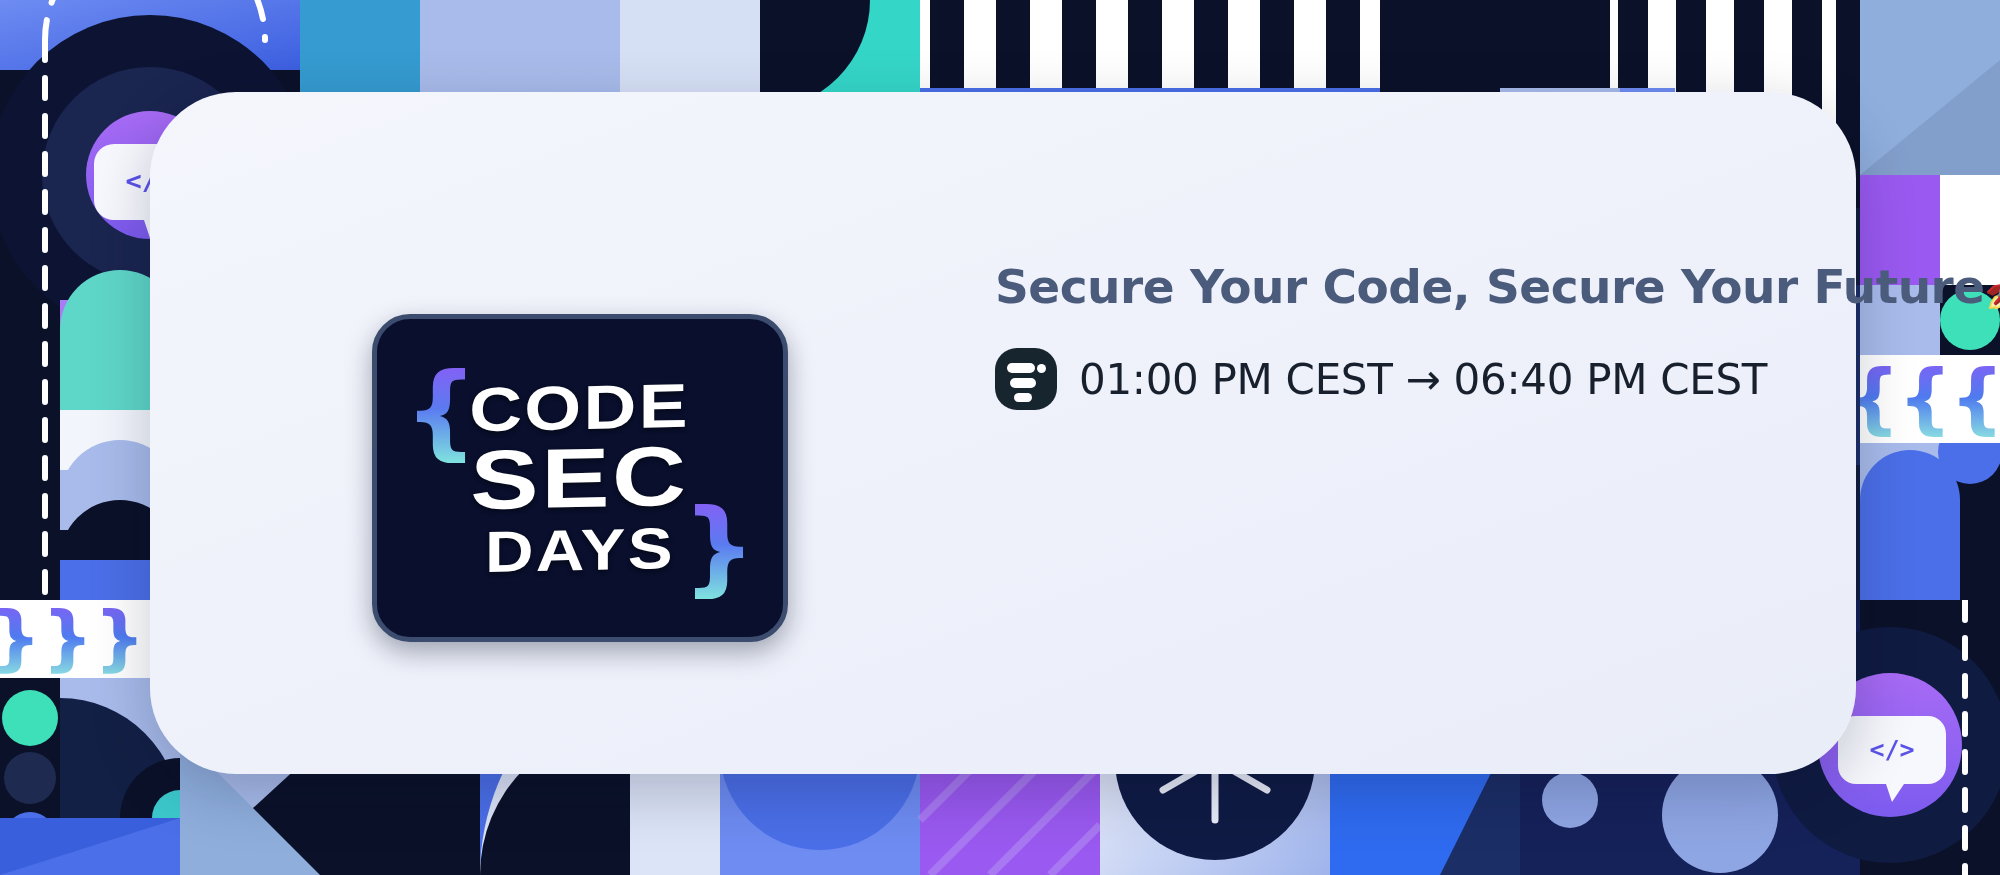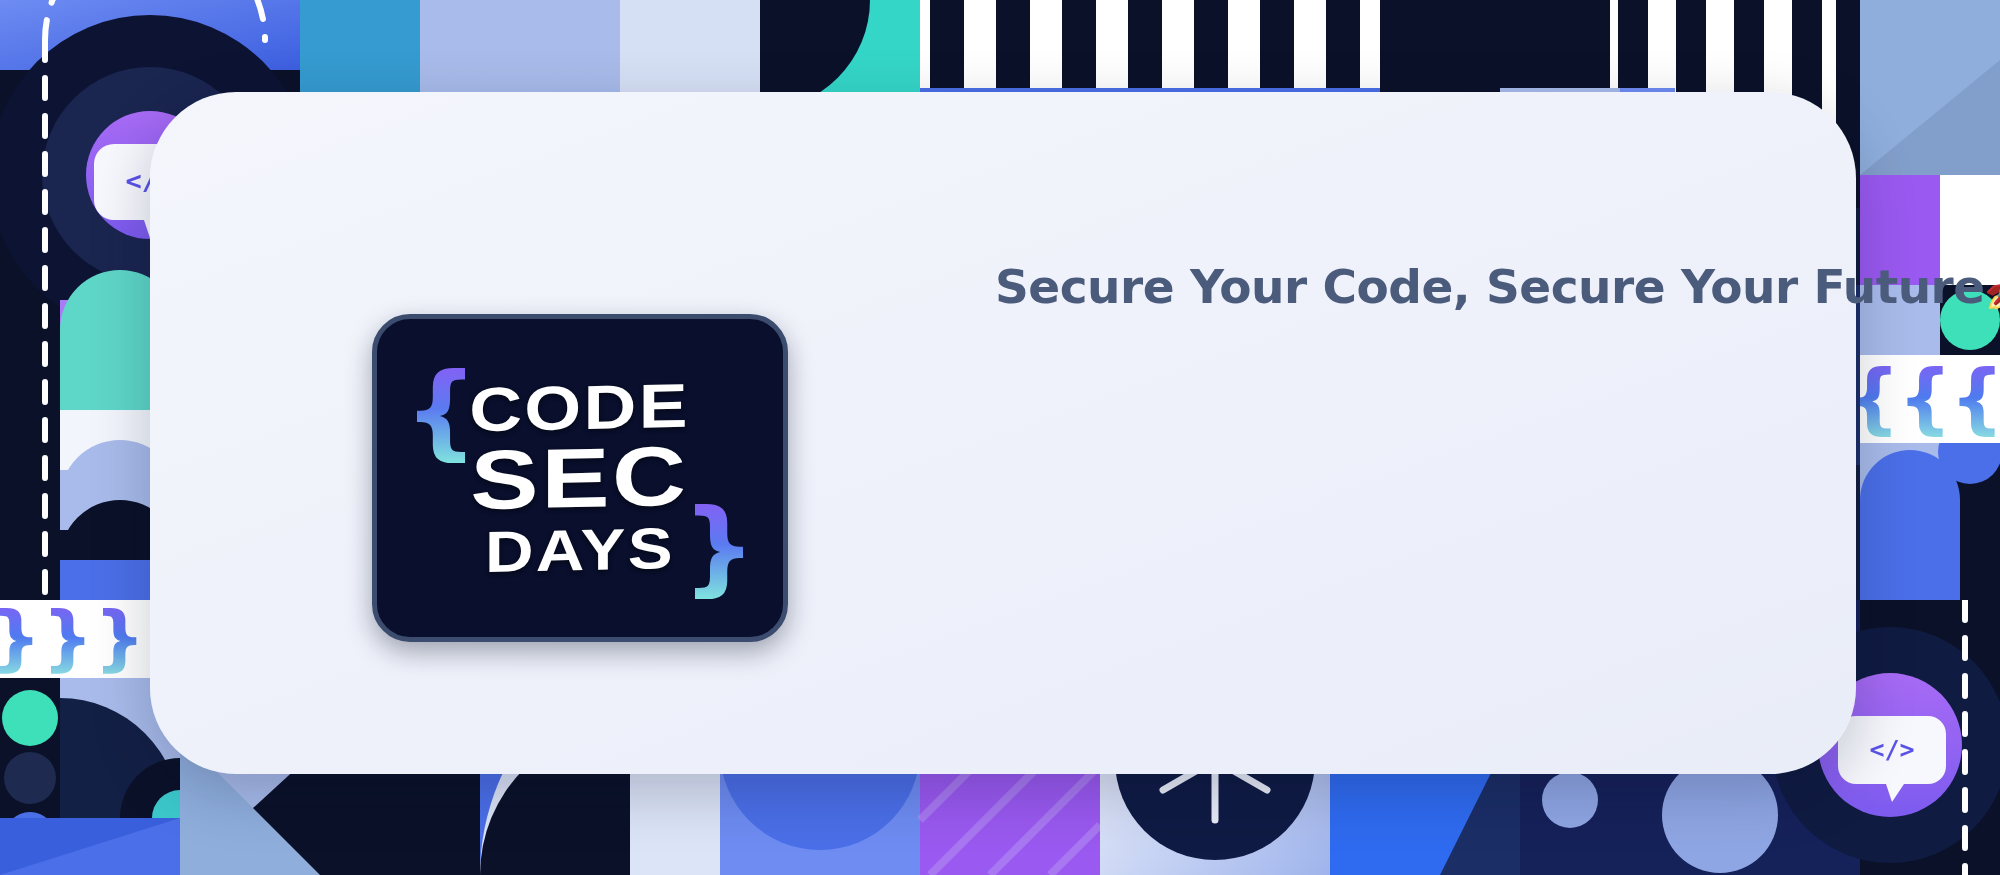--- a/index.html
+++ b/index.html
@@ -330,18 +330,27 @@
     <div id="copy">
 
 
 
       <div id="event-tagline">
         <span>Secure Your Code, Secure Your Future</span><span class="rocket">🚀</span>
       </div>
 
       <div id="times">
 
+        <div class="time-row">
+          <span class="agenda-icon">
+            <i class="b1"></i>
+              <i class="b2"></i>
+              <i class="b3"></i>
+              <i class="dot"></i>
+          </span>
+          <span class="time-text">01:00 PM CEST → 06:40 PM CEST</span>
+        </div>
 
 
       </div>
     </div>
   </div>
 </div>
 
 </body></html>

